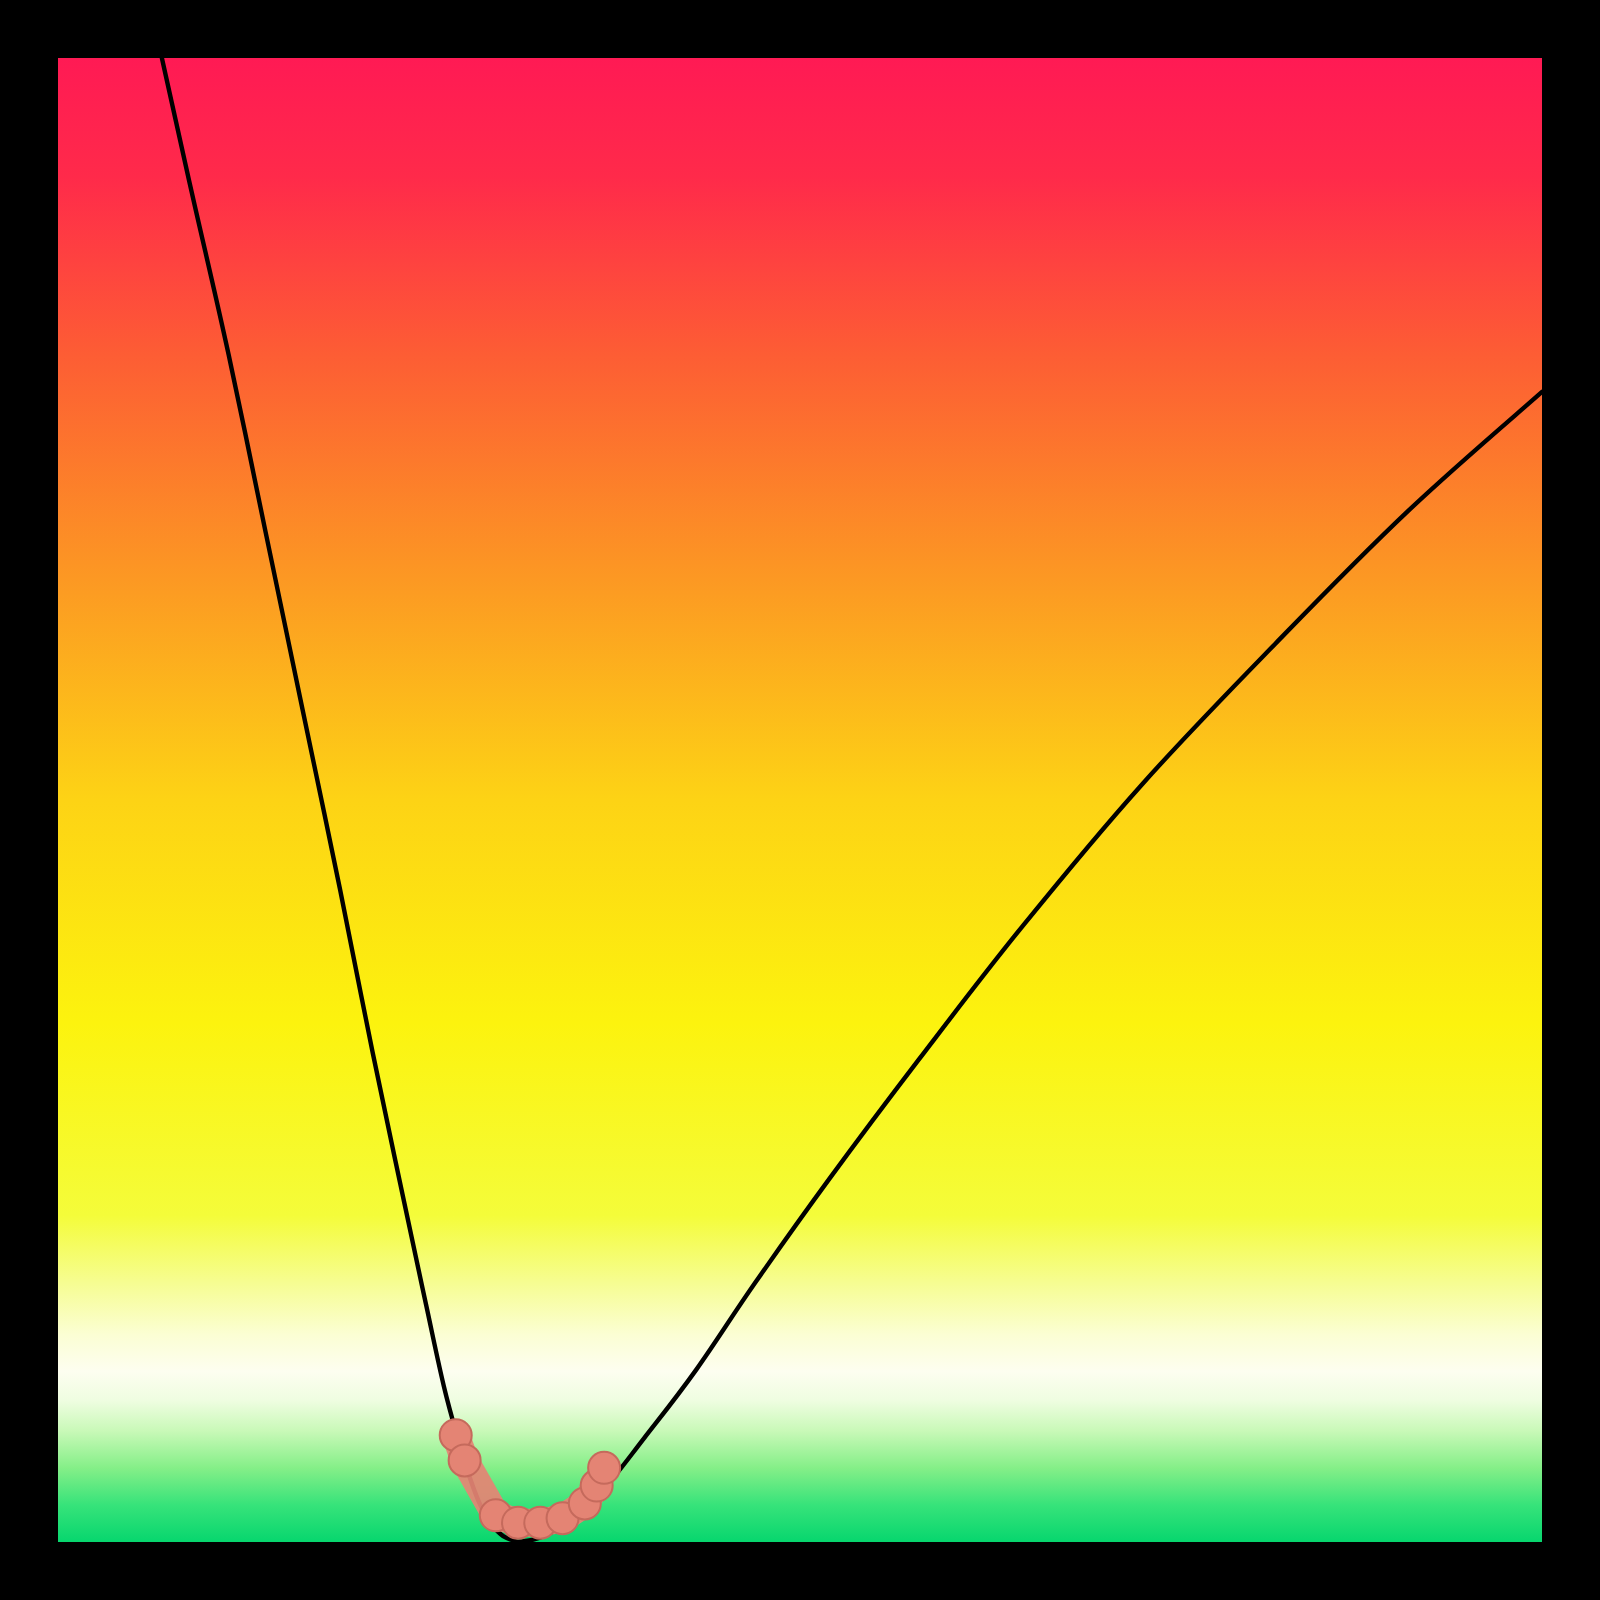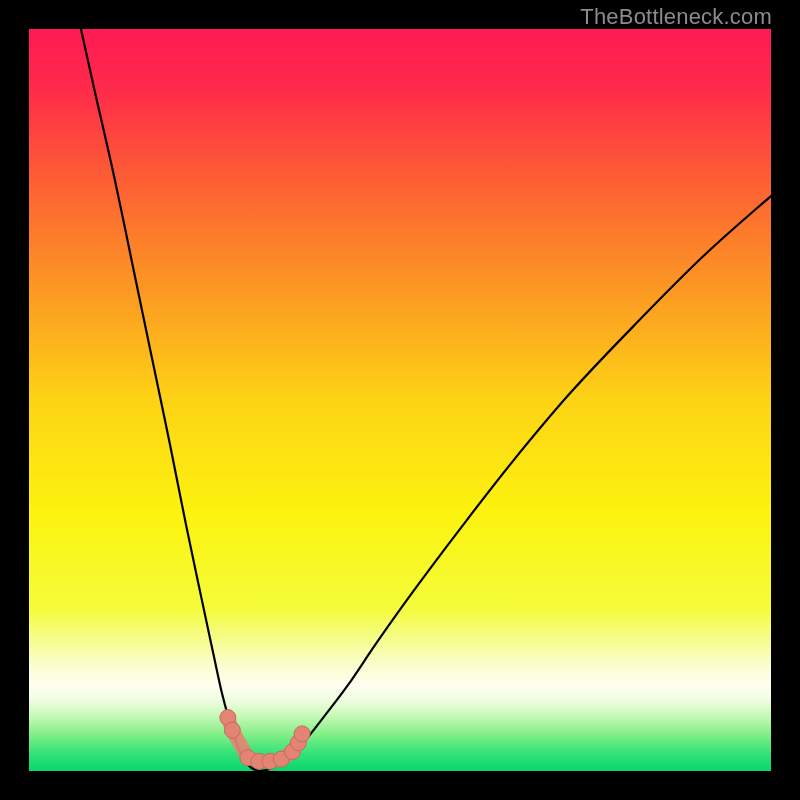--- a/index.html
+++ b/index.html
@@ -82,14 +82,13 @@
           <circle cx="218.89" cy="728.64" r="8" fill="#e48474" stroke="#c56a5c" stroke-width="1"></circle>
           <circle cx="230.02" cy="732.35" r="8" fill="#e48474" stroke="#c56a5c" stroke-width="1"></circle>
           <circle cx="241.15" cy="732.35" r="8" fill="#e48474" stroke="#c56a5c" stroke-width="1"></circle>
           <circle cx="252.28" cy="730.13" r="8" fill="#e48474" stroke="#c56a5c" stroke-width="1"></circle>
           <circle cx="263.41" cy="722.71" r="8" fill="#e48474" stroke="#c56a5c" stroke-width="1"></circle>
           <circle cx="269.35" cy="713.80" r="8" fill="#e48474" stroke="#c56a5c" stroke-width="1"></circle>
           <circle cx="273.06" cy="704.90" r="8" fill="#e48474" stroke="#c56a5c" stroke-width="1"></circle>
         </g>
     </svg>
   </div>
-  <div class="watermark">TheBottleneck.com</div>
 </div>
 
 </body></html>

